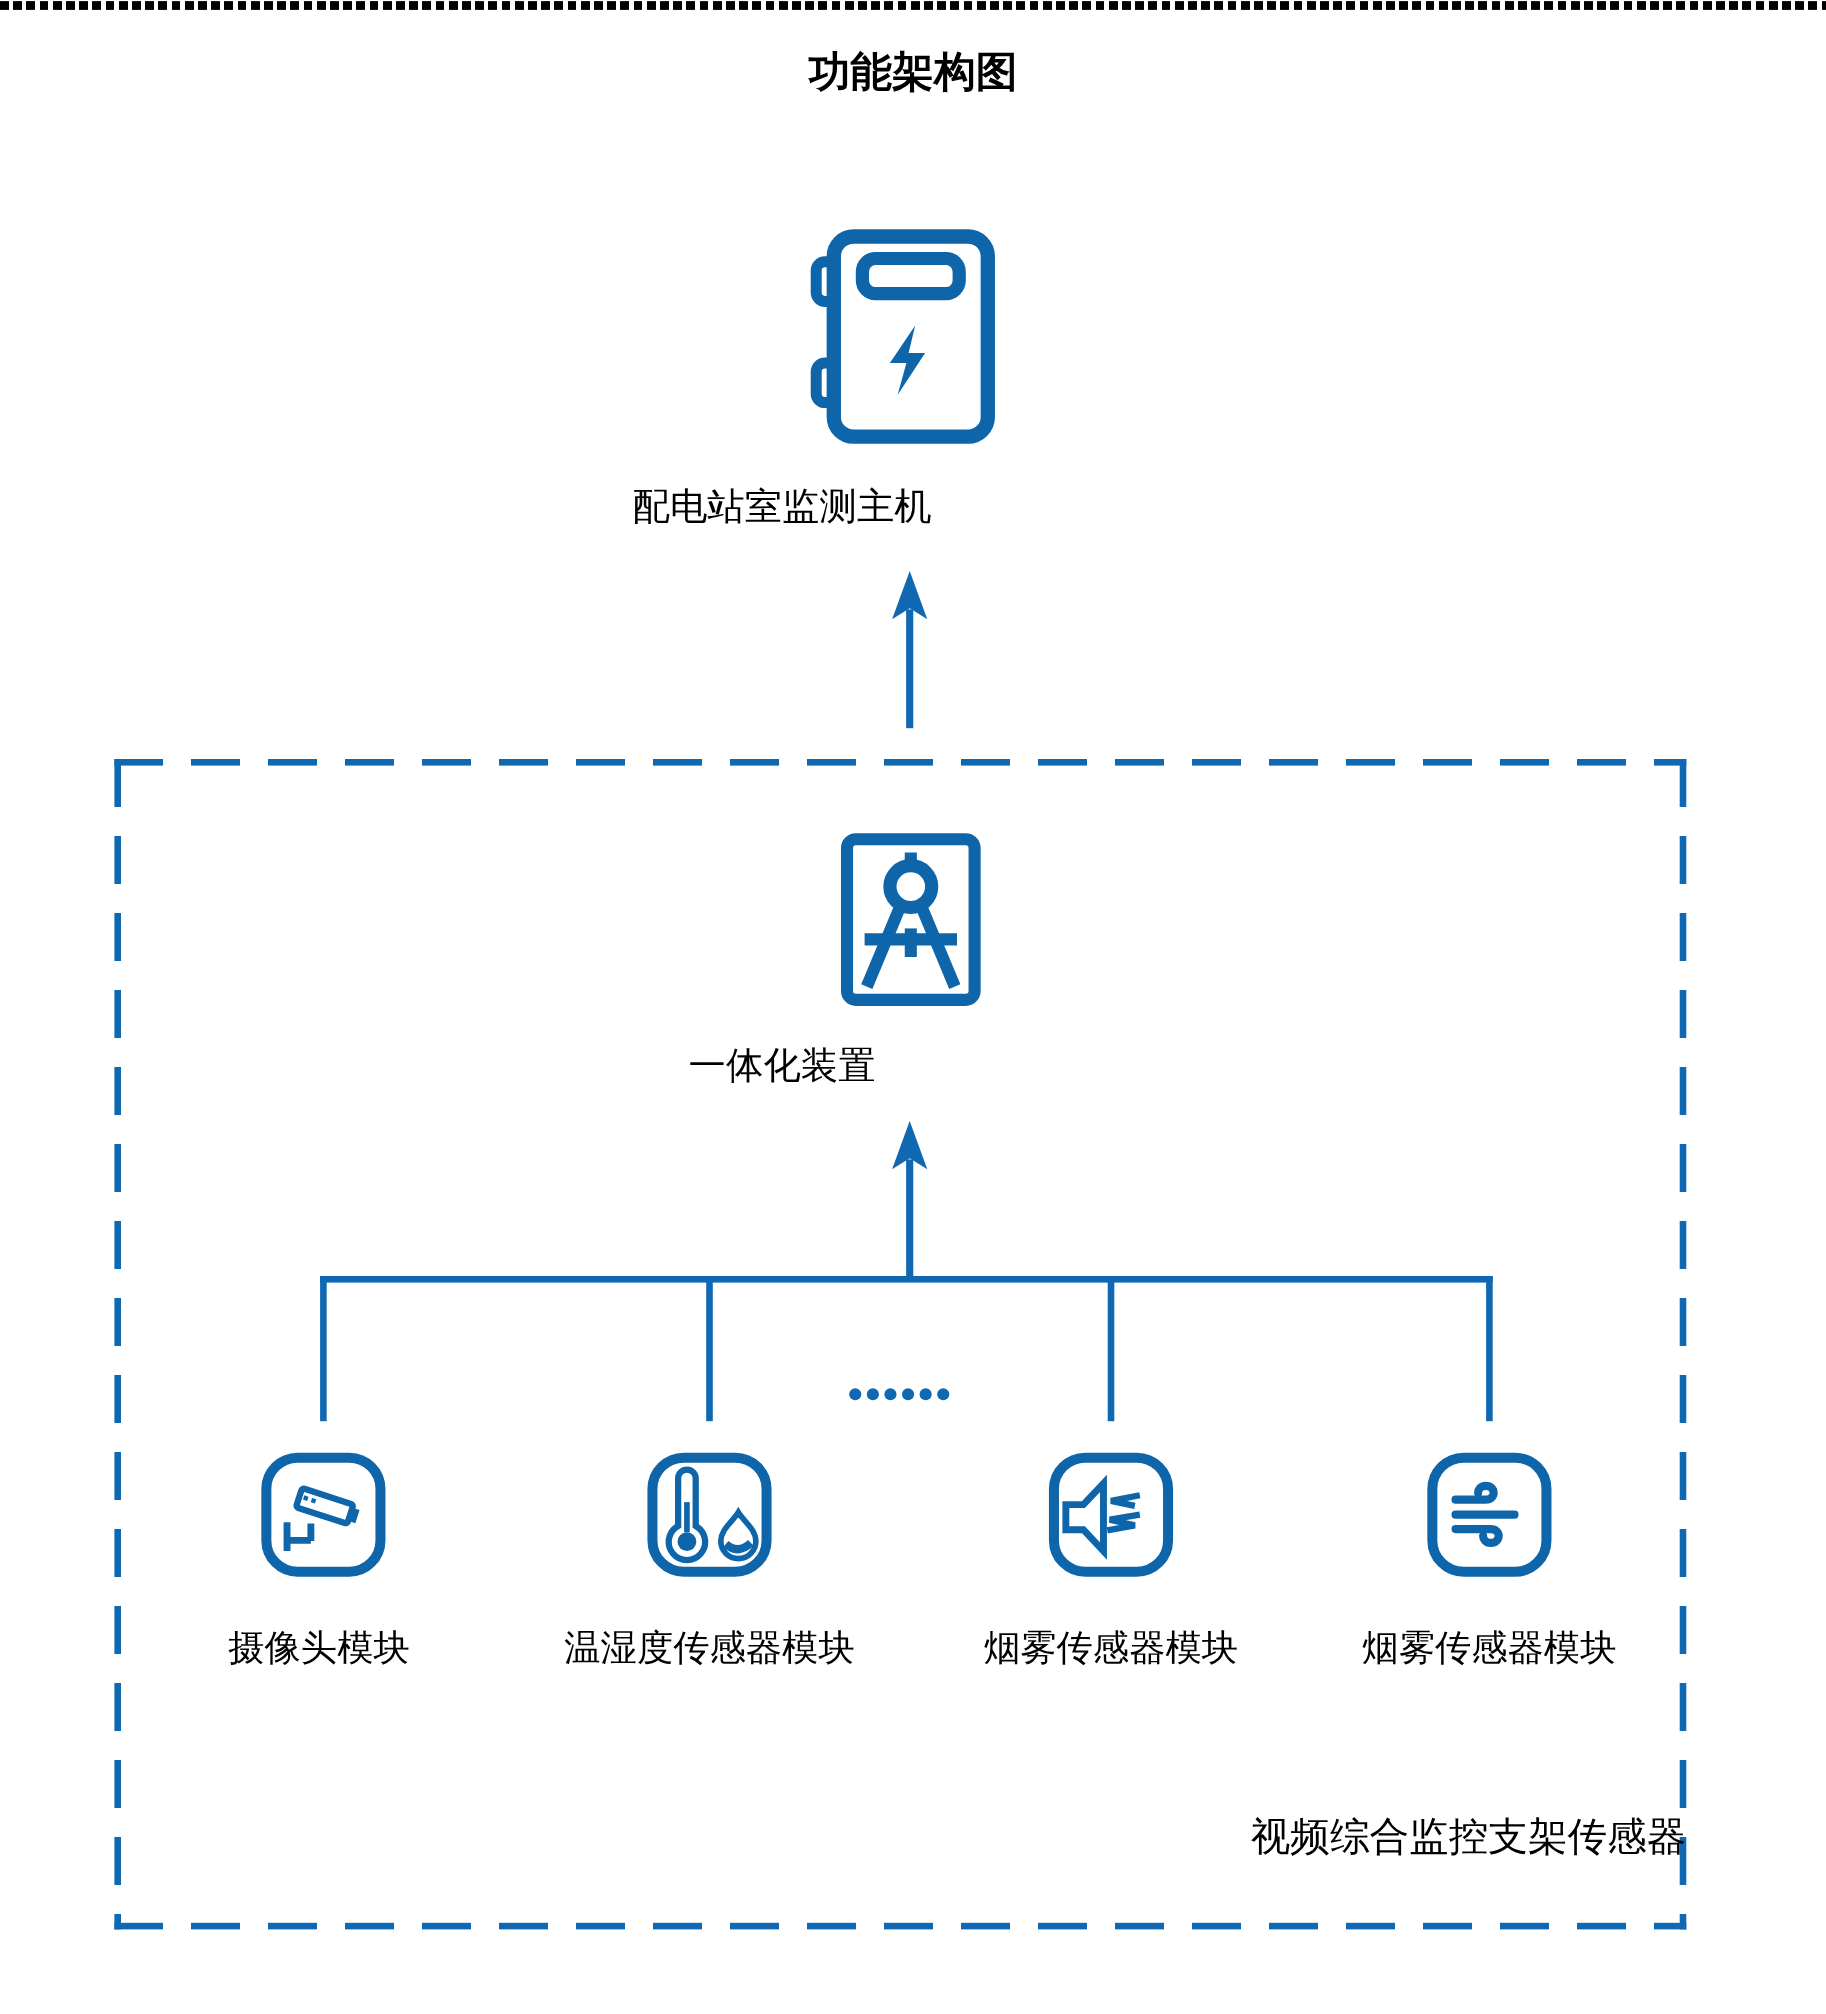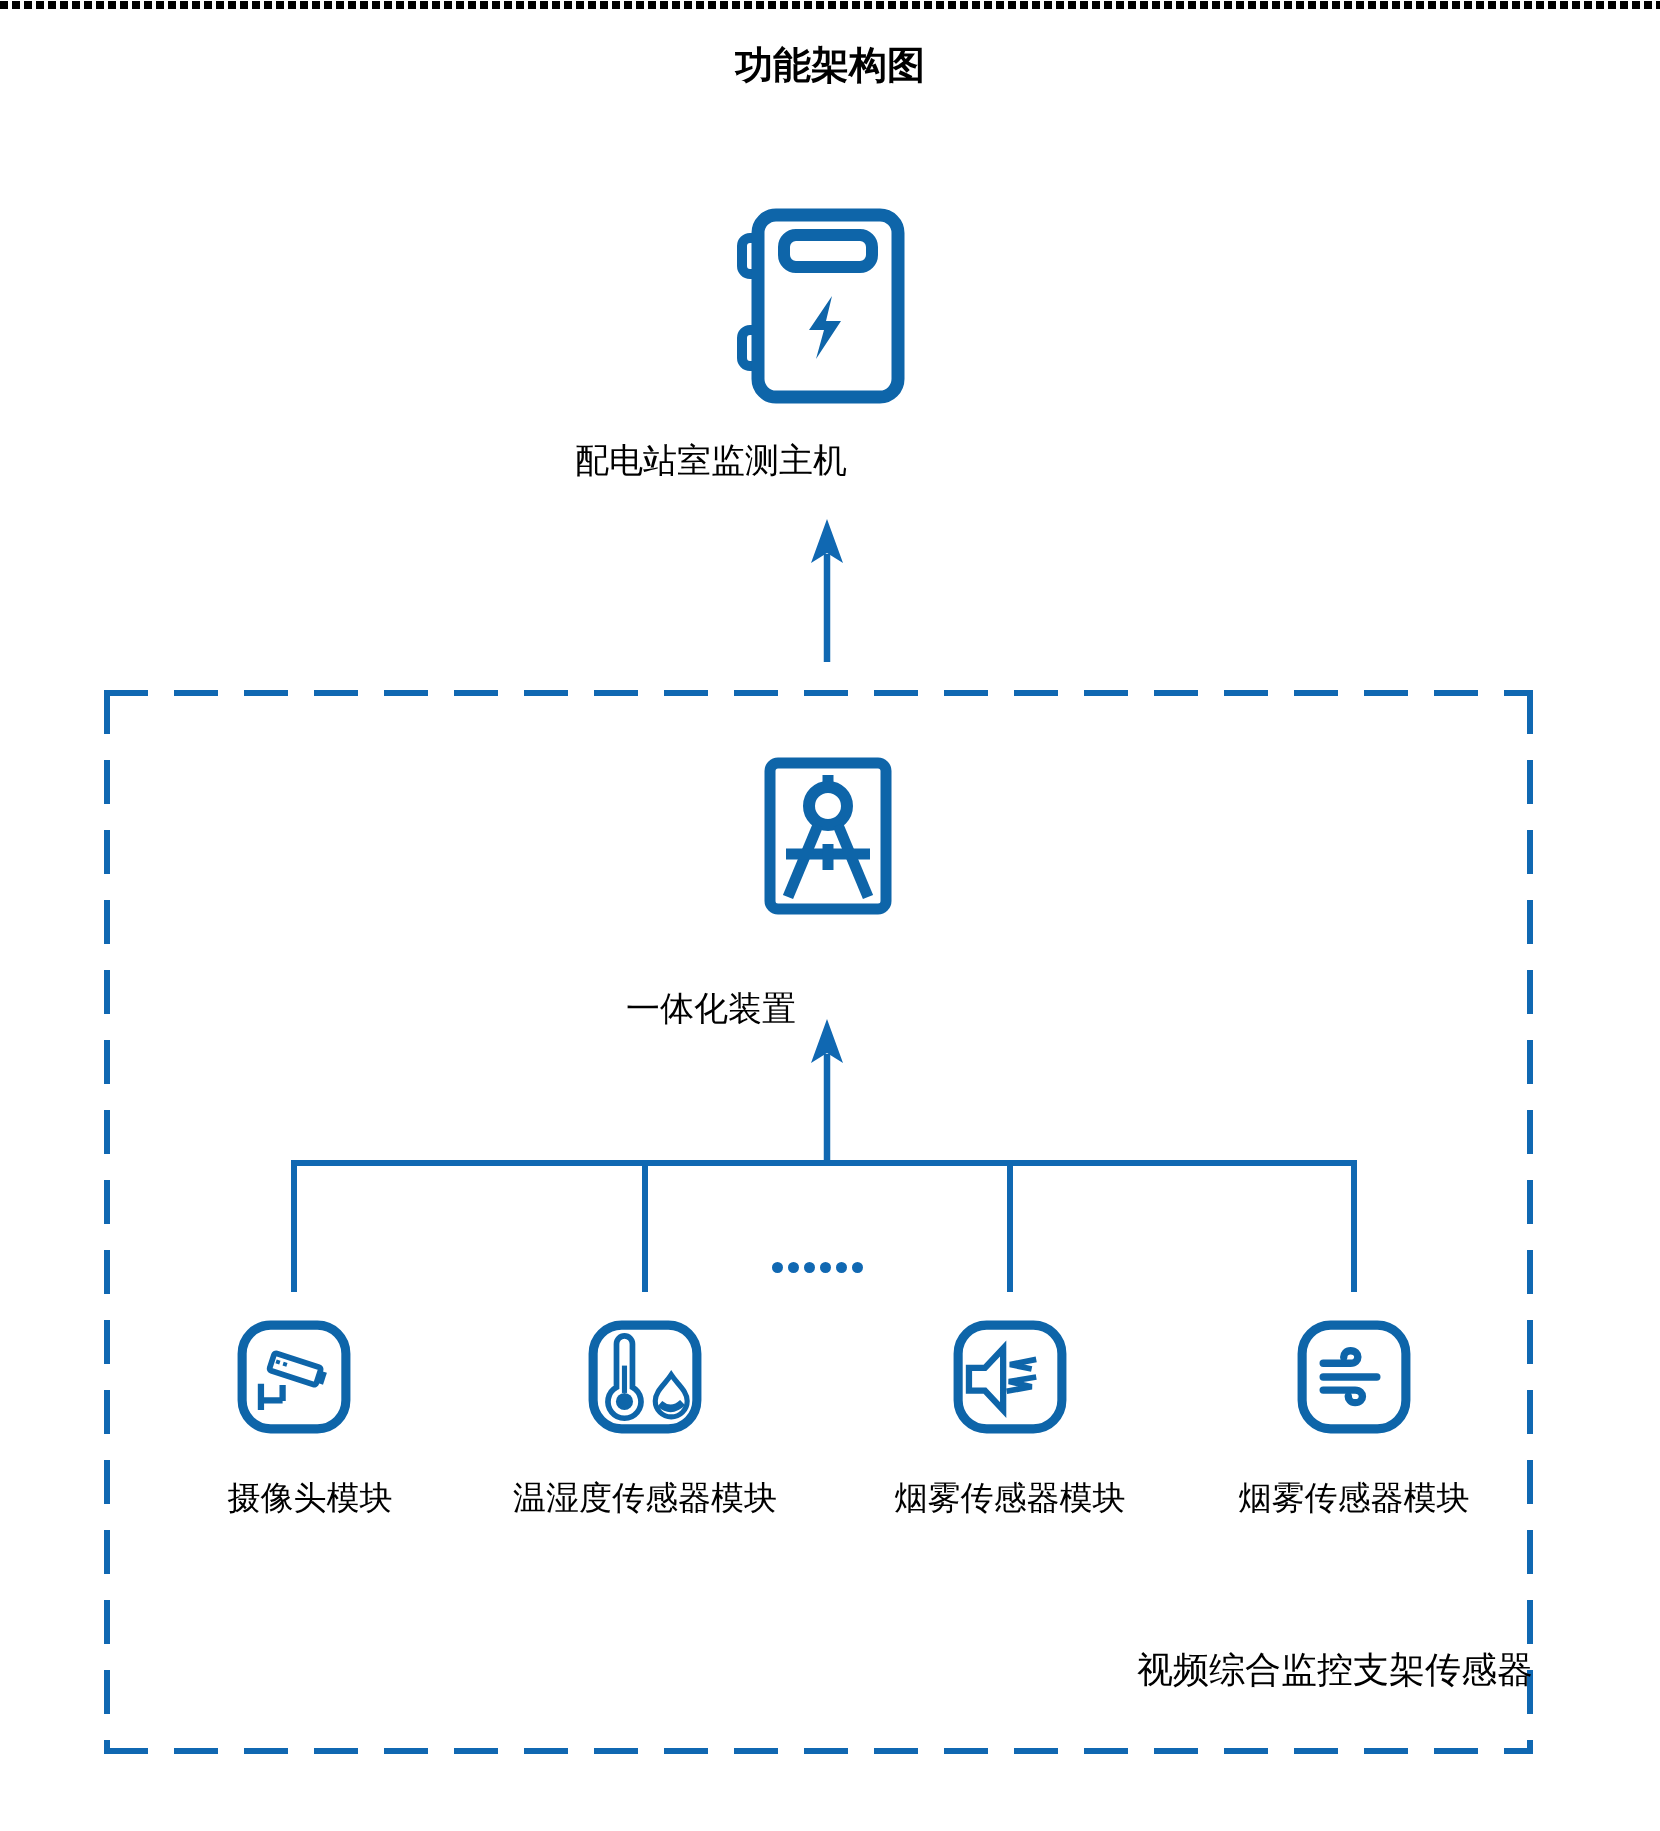--- a/index.html
+++ b/index.html
@@ -69,21 +69,21 @@
 <svg class="abs" style="left:764px;top:757px" width="128" height="158" viewBox="0 0 64 79">
   <rect x="3" y="3" width="58" height="73" rx="4" fill="#ffffff" stroke="#0E65A9" stroke-width="5.5"></rect>
   <line x1="32" y1="9" x2="32" y2="17.5" stroke="#0E65A9" stroke-width="5.5"></line>
   <circle cx="32" cy="24.5" r="9.5" fill="none" stroke="#0E65A9" stroke-width="6"></circle>
   <line x1="27" y1="34" x2="12" y2="70" stroke="#0E65A9" stroke-width="5.5"></line>
   <line x1="37" y1="34" x2="52" y2="70" stroke="#0E65A9" stroke-width="5.5"></line>
   <line x1="11" y1="48.5" x2="53" y2="48.5" stroke="#0E65A9" stroke-width="5.5"></line>
   <line x1="32" y1="43.5" x2="32" y2="56.5" stroke="#0E65A9" stroke-width="5.5"></line>
 </svg>
 
-<div class="abs center-label" style="top:986px">一体化装置</div>
+<div class="abs center-label" style="top:946px">一体化装置</div>
 
 <svg class="abs" style="left:797px;top:1016px" width="60" height="148" viewBox="0 0 60 148">
   <line x1="30" y1="38" x2="30" y2="148" stroke="#1068B2" stroke-width="6.5"></line>
   <polygon points="30,3 14,47 30,37 46,47" fill="#1068B2"></polygon>
 </svg>
 
 <div class="abs bus"></div>
 <div class="abs drop" style="left:291px"></div>
 <div class="abs drop" style="left:642px"></div>
 <div class="abs drop" style="left:1007px"></div>
@@ -127,18 +127,18 @@
 
 <svg class="abs" style="left:1297px;top:1320px" width="114" height="114" viewBox="0 0 100 100">
   <rect x="4.5" y="4.5" width="91" height="91" rx="25" fill="#ffffff" stroke="#0E65A9" stroke-width="8"></rect>
   <g fill="none" stroke="#0E65A9" stroke-width="6.5" stroke-linecap="round">
     <path d="M23 38 H47 C55.5 38 55.5 27 47 27 C43 27 41 30 41 32.5"></path>
     <path d="M23 50 H70"></path>
     <path d="M23 61.5 H51 C59.5 61.5 59.5 72.5 51 72.5 C47 72.5 45 69.5 45 67"></path>
   </g>
 </svg>
 
-<div class="abs module-label" style="left:80px">摄像头模块</div>
+<div class="abs module-label" style="left:60px">摄像头模块</div>
 <div class="abs module-label" style="left:415px">温湿度传感器模块</div>
 <div class="abs module-label" style="left:780px">烟雾传感器模块</div>
 <div class="abs module-label" style="left:1124px">烟雾传感器模块</div>
 
 <div class="abs group-label">视频综合监控支架传感器</div>
 
 </body></html>

